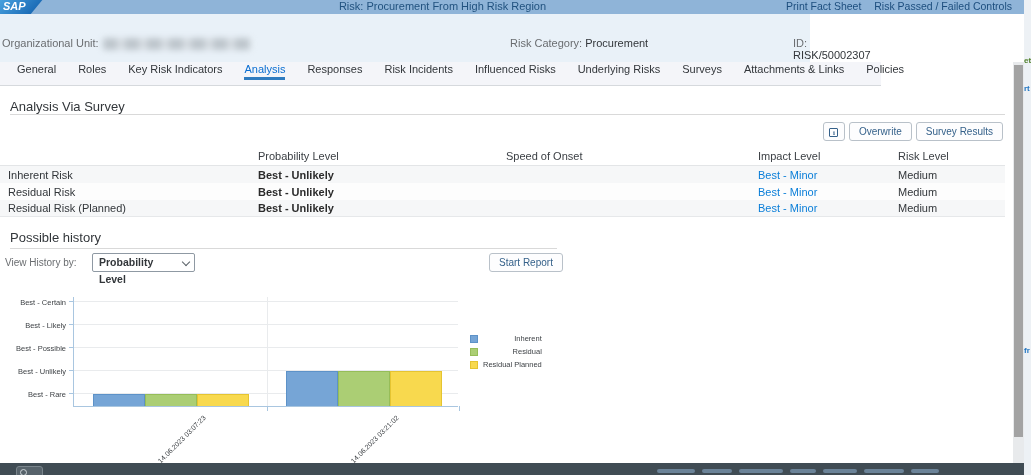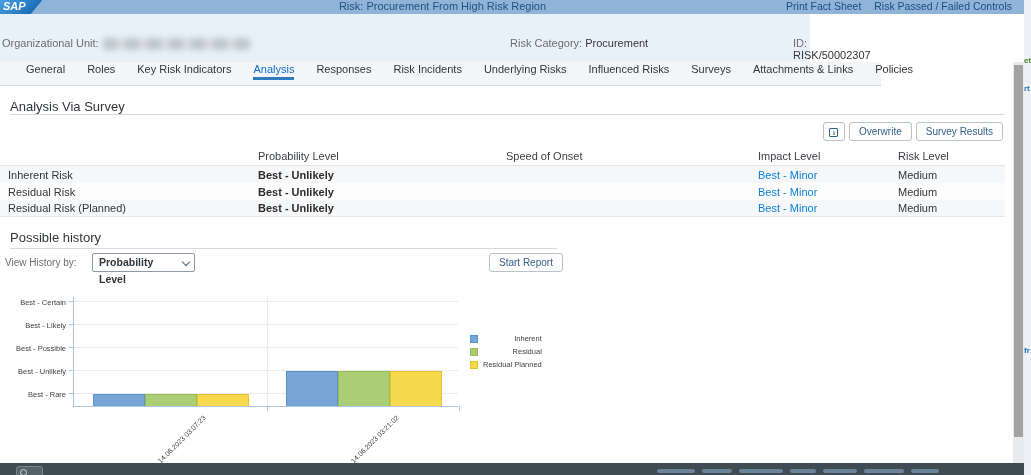--- a/index.html
+++ b/index.html
@@ -23,21 +23,21 @@
   .infobar .lbl { color:#6a6d70; }
   .infobar .val { color:#32363a; }
   .ib-org { position:absolute; left:2px; top:23px; }
   .blur-redact { display:inline-block; vertical-align:middle; width:148px; height:12px; margin-left:4px;
     background:repeating-linear-gradient(90deg,#9aa2a8 0 14px,#c9ced2 14px 22px); filter:blur(3px); opacity:.55; border-radius:2px; }
   .ib-cat { position:absolute; left:510px; top:23px; }
   .ib-id  { position:absolute; left:793px; top:23px; }
 
   
   .tabbar { position:absolute; left:0; top:62px; width:881px; height:24px; background:#f4f5f9;
-    border-bottom:1px solid #d6d9dd; display:flex; align-items:flex-end; padding-left:15px; }
+    border-bottom:1px solid #d6d9dd; display:flex; align-items:flex-end; padding-left:6px; }
   .tab { font-size:11px; color:#32363a; padding:4px 11px 5px 11px; cursor:pointer; white-space:nowrap; }
   .tab .t-inner { display:inline-block; padding-bottom:2px; border-bottom:3px solid transparent; }
   .tab.active { color:#0a6ed1; }
   .tab.active .t-inner { border-bottom-color:#2f7cc0; }
 
   
   .sec-title { position:absolute; left:10px; font-size:13px; color:#32363a; white-space:nowrap; }
   .rule { position:absolute; height:1px; background:#d9d9d9; }
 
   
@@ -128,22 +128,22 @@
     </div>
   </div>
 
   <nav class="tabbar" id="tabbar">
       <div class="tab"><span class="t-inner">General</span></div>
       <div class="tab"><span class="t-inner">Roles</span></div>
       <div class="tab"><span class="t-inner">Key Risk Indicators</span></div>
       <div class="tab active"><span class="t-inner">Analysis</span></div>
       <div class="tab"><span class="t-inner">Responses</span></div>
       <div class="tab"><span class="t-inner">Risk Incidents</span></div>
+      <div class="tab"><span class="t-inner">Influenced Risks</span></div>
       <div class="tab"><span class="t-inner">Underlying Risks</span></div>
-      <div class="tab"><span class="t-inner">Influenced Risks</span></div>
       <div class="tab"><span class="t-inner">Surveys</span></div>
       <div class="tab"><span class="t-inner">Attachments &amp; Links</span></div>
       <div class="tab"><span class="t-inner">Policies</span></div>
     </nav>
 
   <div class="sec-title" style="top:99px;">Analysis Via Survey</div>
   <div class="rule" style="left:10px; top:114px; width:995px;"></div>
 
   <div class="toolbar">
     <button class="btn btn-icon"><span class="i-glyph">i</span></button>

